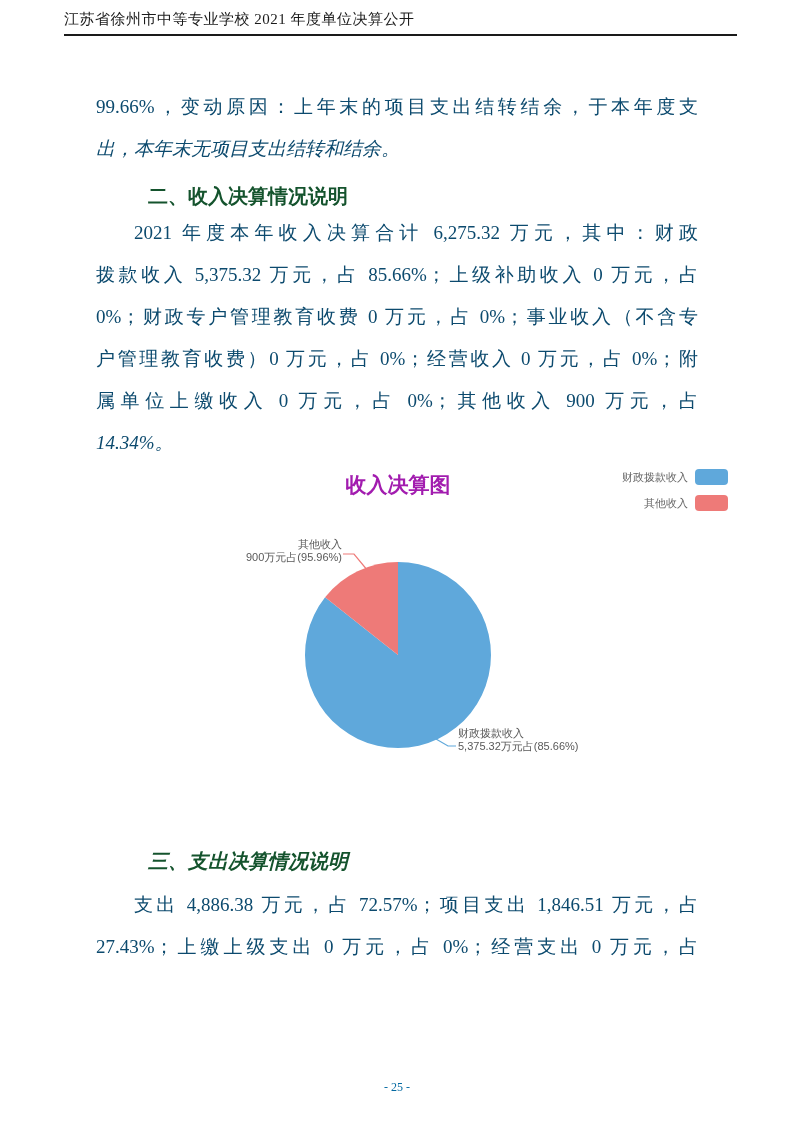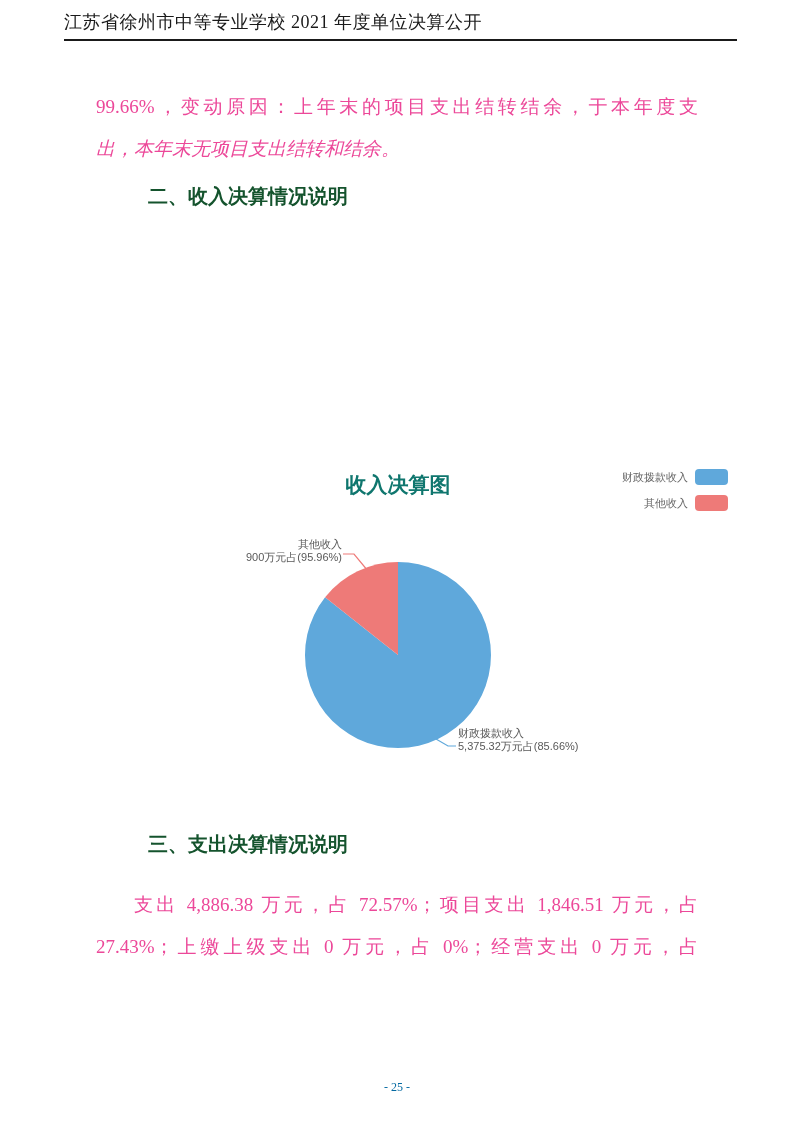--- a/index.html
+++ b/index.html
@@ -1,32 +1,32 @@
 <!DOCTYPE html>
 <html><head>
 <meta charset="utf-8">
 <style>
   html,body{margin:0;padding:0;background:#fff;}
   .page{position:relative;width:794px;height:1123px;background:#ffffff;overflow:hidden;
         font-family:"Liberation Serif","DejaVu Serif",serif;color:#121212;}
 
-  .header{position:absolute;left:64px;right:57px;top:10px;font-size:18px;letter-spacing:.5px;
+  .header{position:absolute;left:64px;right:57px;top:10px;font-size:15px;letter-spacing:.5px;
           padding-bottom:5px;border-bottom:2px solid #1a1a1a;color:#1a1a1a;}
 
-  .para{position:absolute;left:96px;width:602px;font-size:19px;line-height:42px;color:#ec4899;}
+  .para{position:absolute;left:96px;width:602px;font-size:19px;line-height:42px;color:#0c4a6e;}
   .para>div{text-align:justify;text-align-last:justify;text-justify:inter-character;}
   .para[data-last-left="true"]>div:last-child{text-align-last:left;font-style:italic;}
   .para[data-indent-first="true"]>div:first-child{text-indent:2em;}
 
   .heading{position:absolute;left:148px;font-size:20px;line-height:28px;font-weight:bold;color:#14532d;
            font-family:"Liberation Sans","DejaVu Sans",sans-serif;}
 
   .chart{position:absolute;left:230px;top:455px;width:512px;height:335px;}
   .chart-title{position:absolute;left:0;top:16px;width:336px;text-align:center;font-size:21px;
-               font-weight:bold;color:#0f766e;font-family:"Liberation Sans","DejaVu Sans",sans-serif;}
+               font-weight:bold;color:#a21caf;font-family:"Liberation Sans","DejaVu Sans",sans-serif;}
   .legend{position:absolute;right:14px;top:14px;display:flex;flex-direction:column;gap:10px;}
   .legend-row{display:flex;align-items:center;justify-content:flex-end;gap:7px;}
   .legend-label{font-size:11px;color:#666;font-family:"Liberation Sans","DejaVu Sans",sans-serif;}
   .legend-swatch{width:33px;height:16px;border-radius:4px;display:inline-block;}
   .pie-svg{position:absolute;left:0;top:0;}
   .pie-label{position:absolute;font-size:11px;line-height:13px;color:#595959;
              font-family:"Liberation Sans","DejaVu Sans",sans-serif;}
   .label-other{left:0;width:112px;top:83px;text-align:right;}
   .label-fiscal{left:228px;top:272px;text-align:left;}
 
@@ -39,20 +39,28 @@
 
   <div class="header">江苏省徐州市中等专业学校 2021 年度单位决算公开</div>
 
   <div class="para" style="top:86px;" data-last-left="true">
       <div>99.66%，变动原因：上年末的项目支出结转结余，于本年度支</div>
       <div>出，本年末无项目支出结转和结余。</div>
     </div>
 
   <div class="heading" style="top:182px;">二、收入决算情况说明</div>
 
+  <div class="para" style="top:212px;" data-last-left="true" data-indent-first="true">
+      <div>2021 年度本年收入决算合计 6,275.32 万元，其中：财政</div>
+      <div>拨款收入 5,375.32 万元，占 85.66%；上级补助收入 0 万元，占</div>
+      <div>0%；财政专户管理教育收费 0 万元，占 0%；事业收入（不含专</div>
+      <div>户管理教育收费）0 万元，占 0%；经营收入 0 万元，占 0%；附</div>
+      <div>属单位上缴收入 0 万元，占 0%；其他收入 900 万元，占</div>
+      <div>14.34%。</div>
+    </div>
 
   <div class="chart">
     <div class="chart-title">收入决算图</div>
     <div class="legend">
         <div class="legend-row">
           <span class="legend-label">财政拨款收入</span>
           <span class="legend-swatch" style="background: rgb(95, 168, 219);"></span>
         </div>
         <div class="legend-row">
           <span class="legend-label">其他收入</span>
@@ -68,21 +76,21 @@
     <div class="pie-label label-other">
         <div>其他收入</div>
         <div>900万元占(95.96%)</div>
       </div>
     <div class="pie-label label-fiscal">
         <div>财政拨款收入</div>
         <div>5,375.32万元占(85.66%)</div>
       </div>
   </div>
 
-  <div class="heading" style="top:830px;">三、支出决算情况说明</div>
+  <div class="heading" style="top:847px;font-style:italic;">三、支出决算情况说明</div>
 
   <div class="para" style="top:884px;" data-indent-first="true">
       <div>支出 4,886.38 万元，占 72.57%；项目支出 1,846.51 万元，占</div>
       <div>27.43%；上缴上级支出 0 万元，占 0%；经营支出 0 万元，占</div>
     </div>
 
   <div class="footer">- 25 -</div>
 
 </div>
 

